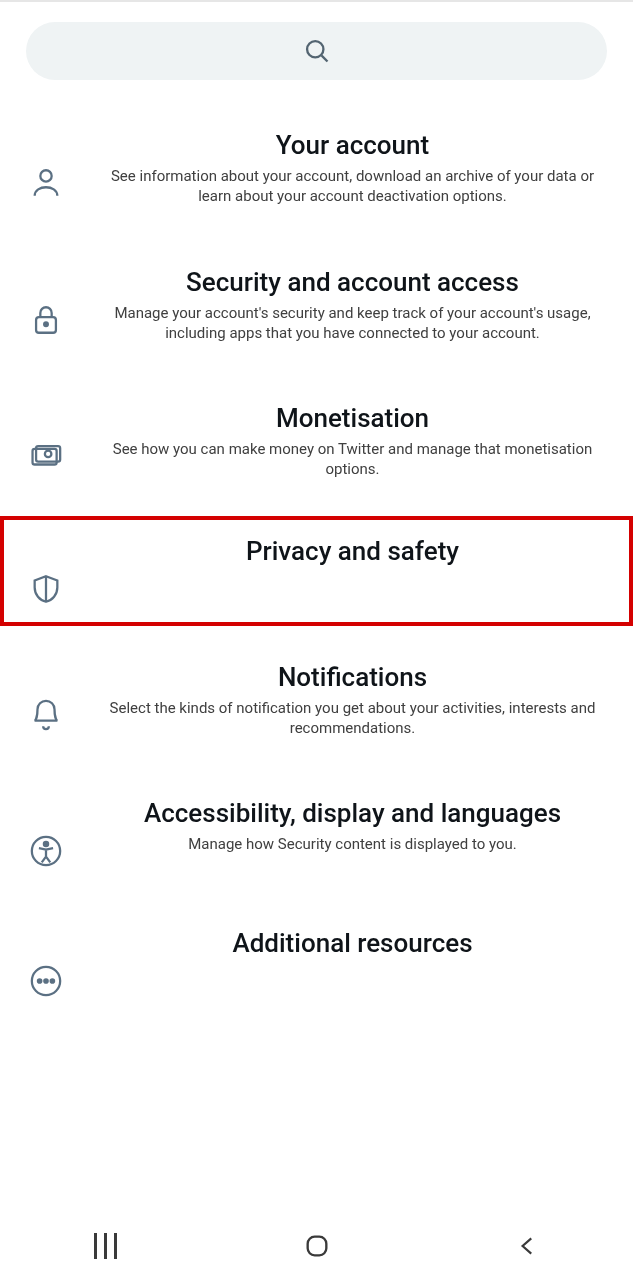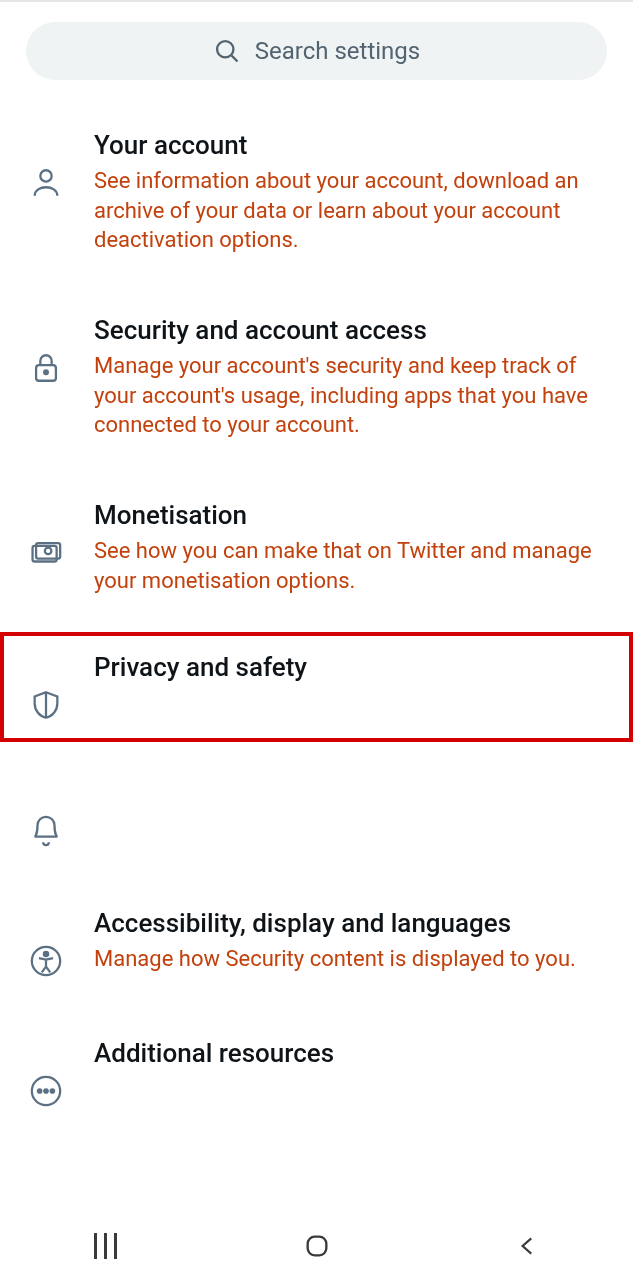--- a/index.html
+++ b/index.html
@@ -28,20 +28,21 @@
     justify-content: center;
     gap: 14px;
   }
   .search-bar svg { width: 28px; height: 28px; }
   .search-placeholder {
     color: #536471;
     font-size: 24px;
   }
   .settings-list {
     padding: 10px 0 0 0;
+    text-align: center;
   }
   .settings-row {
     display: flex;
     align-items: flex-start;
     padding: 30px 22px 30px 26px;
     gap: 28px;
     cursor: pointer;
   }
   .settings-row.highlight {
     outline: 4px solid #d40000;
@@ -65,22 +66,22 @@
     stroke-width: 1.6;
   }
   .row-text { flex: 1; }
   .row-title {
     font-size: 26px;
     color: #0f1419;
     font-weight: 500;
     margin-bottom: 6px;
   }
   .row-desc {
-    font-size: 22px;
-    color: #c2410c;
+    font-size: 15px;
+    color: #404040;
     line-height: 1.35;
   }
   .nav-bar {
     position: absolute;
     bottom: 0;
     left: 0;
     right: 0;
     height: 68px;
     display: flex;
     align-items: center;
@@ -109,21 +110,20 @@
 <body>
 
 <div class="top-divider"></div>
 
 <div class="search-wrap">
   <div class="search-bar">
     <svg viewBox="0 0 24 24" fill="none" stroke="#536471" stroke-width="2">
       <circle cx="10.5" cy="10.5" r="7"></circle>
       <line x1="16" y1="16" x2="21" y2="21"></line>
     </svg>
-    <span class="search-placeholder">Search settings</span>
   </div>
 </div>
 
 <div class="settings-list">
 
   <div class="settings-row">
     <div class="row-icon">
       <svg viewBox="0 0 24 24">
         <circle cx="12" cy="7" r="4"></circle>
         <path d="M4 21c0-4 4-6 8-6s8 2 8 6"></path>
@@ -152,21 +152,21 @@
   <div class="settings-row">
     <div class="row-icon">
       <svg viewBox="0 0 24 24">
         <rect x="2.5" y="7" width="17" height="11" rx="1.5"></rect>
         <rect x="5" y="5" width="17" height="11" rx="1.5"></rect>
         <circle cx="13.5" cy="10.5" r="2.3"></circle>
       </svg>
     </div>
     <div class="row-text">
       <div class="row-title">Monetisation</div>
-      <div class="row-desc">See how you can make that on Twitter and manage your monetisation options.</div>
+      <div class="row-desc">See how you can make money on Twitter and manage that monetisation options.</div>
     </div>
   </div>
 
   <div class="settings-row highlight">
     <div class="row-icon">
       <svg viewBox="0 0 24 24">
         <path d="M12 3l8 3v5c0 5-3.5 9-8 10-4.5-1-8-5-8-10V6l8-3z"></path>
         <line x1="12" y1="3" x2="12" y2="21"></line>
       </svg>
     </div>
@@ -174,20 +174,24 @@
       <div class="row-title">Privacy and safety</div>
     </div>
   </div>
 
   <div class="settings-row">
     <div class="row-icon">
       <svg viewBox="0 0 24 24">
         <path d="M6 8a6 6 0 0 1 12 0c0 7 2 8 2 8H4s2-1 2-8"></path>
         <path d="M10 20a2 2 0 0 0 4 0"></path>
       </svg>
+    </div>
+    <div class="row-text">
+      <div class="row-title">Notifications</div>
+      <div class="row-desc">Select the kinds of notification you get about your activities, interests and recommendations.</div>
     </div>
   </div>
 
   <div class="settings-row">
     <div class="row-icon">
       <svg viewBox="0 0 24 24">
         <circle cx="12" cy="12" r="10"></circle>
         <circle cx="12" cy="7" r="1.5" fill="#5b7083"></circle>
         <path d="M7 10l5 1 5-1M12 11v5M12 16l-3 4M12 16l3 4"></path>
       </svg>

